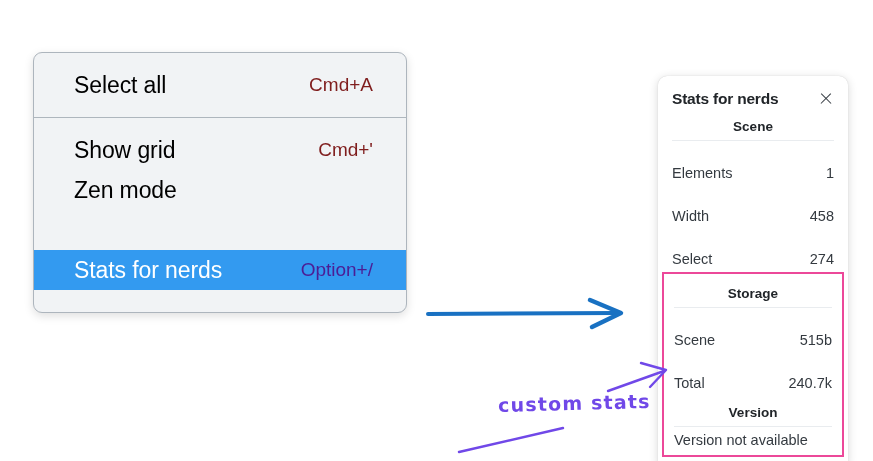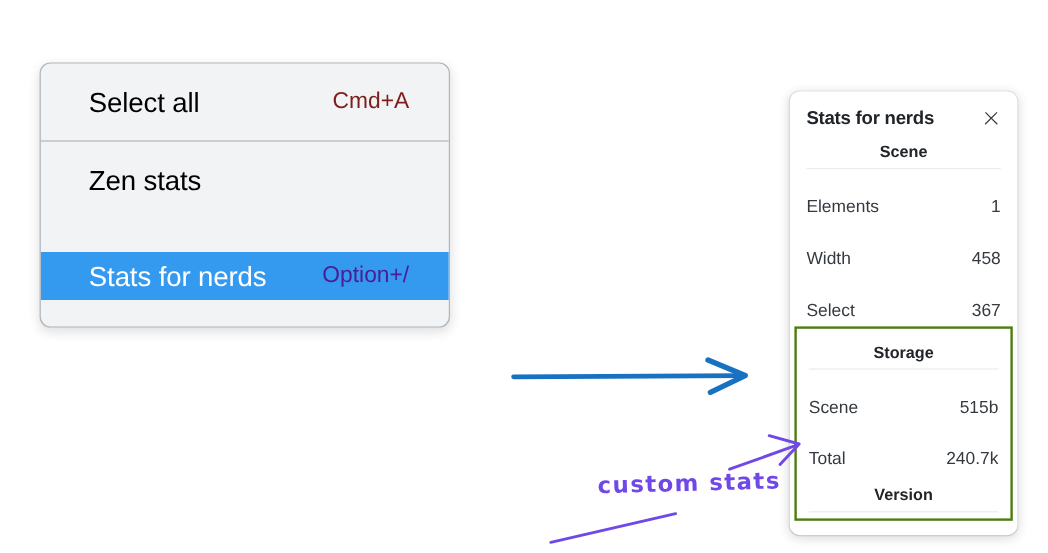--- a/index.html
+++ b/index.html
@@ -14,21 +14,21 @@
     overflow: hidden;
     font-family: "Liberation Sans", sans-serif;
     -webkit-font-smoothing: antialiased;
   }
 
   
   .context-menu {
     position: absolute;
     left: 33px;
     top: 52px;
-    width: 342px;
+    width: 374px;
     background: #f1f3f5;
     border: 1px solid #adb5bd;
     border-radius: 9px;
     box-shadow: 0 3px 10px rgba(0,0,0,0.13);
     overflow: hidden;
     box-sizing: border-box;
   }
   .menu-section {
     padding: 8px 0;
   }
@@ -141,21 +141,21 @@
   }
   .plain-row {
     padding: 5px 14px 2px 14px;
     font-size: 14.5px;
     color: #343a40;
     white-space: nowrap;
   }
 
   
   .custom-box {
-    border: 2px solid #4d7c0f;
+    border: 2px solid #ec4899;
     margin: 2px 4px 0 4px;
     padding: 1px 0 5px 0;
   }
   .custom-box .hr { margin: 0 10px; }
   .custom-box .sec-heading { padding-left: 10px; padding-right: 10px; }
   .custom-box .stat-row { padding-left: 10px; padding-right: 10px; }
   .custom-box .plain-row { padding-left: 10px; padding-right: 10px; }
 
   
   .annotations {
@@ -185,21 +185,25 @@
 
   <div class="menu-section first">
     <div class="menu-item">
       <span class="label">Select all</span>
       <span class="shortcut">Cmd+A</span>
     </div>
   </div>
 
   <div class="menu-section second">
     <div class="menu-item">
-      <span class="label">Zen stats</span>
+      <span class="label">Show grid</span>
+      <span class="shortcut">Cmd+'</span>
+    </div>
+    <div class="menu-item">
+      <span class="label">Zen mode</span>
     </div>
     <div class="menu-item">
     </div>
     <div class="menu-item selected">
       <span class="label">Stats for nerds</span>
       <span class="shortcut">Option+/</span>
     </div>
     <div class="menu-tail"></div>
   </div>
 
@@ -218,38 +222,39 @@
   <div class="stat-row">
     <span>Elements</span>
     <span class="val">1</span>
   </div>
   <div class="stat-row">
     <span>Width</span>
     <span class="val">458</span>
   </div>
   <div class="stat-row">
     <span>Select</span>
-    <span class="val">367</span>
+    <span class="val">274</span>
   </div>
 
   <div class="custom-box">
     <div class="sec-heading">Storage</div>
     <div class="hr"></div>
 
     <div class="stat-row">
       <span>Scene</span>
       <span class="val">515b</span>
     </div>
     <div class="stat-row">
       <span>Total</span>
       <span class="val">240.7k</span>
     </div>
 
     <div class="sec-heading">Version</div>
     <div class="hr"></div>
+    <div class="plain-row">Version not available</div>
   </div>
 
 </div>
 
 <svg class="annotations" viewBox="0 0 873 461">
 
   <g>
     <path d="M 428 314 L 618 313" stroke="#1971c2" stroke-width="4" fill="none" stroke-linecap="round"></path>
     <path d="M 590 300 L 621 313 L 592 327" stroke="#1971c2" stroke-width="4.5" fill="none" stroke-linecap="round" stroke-linejoin="round"></path>
   </g>

